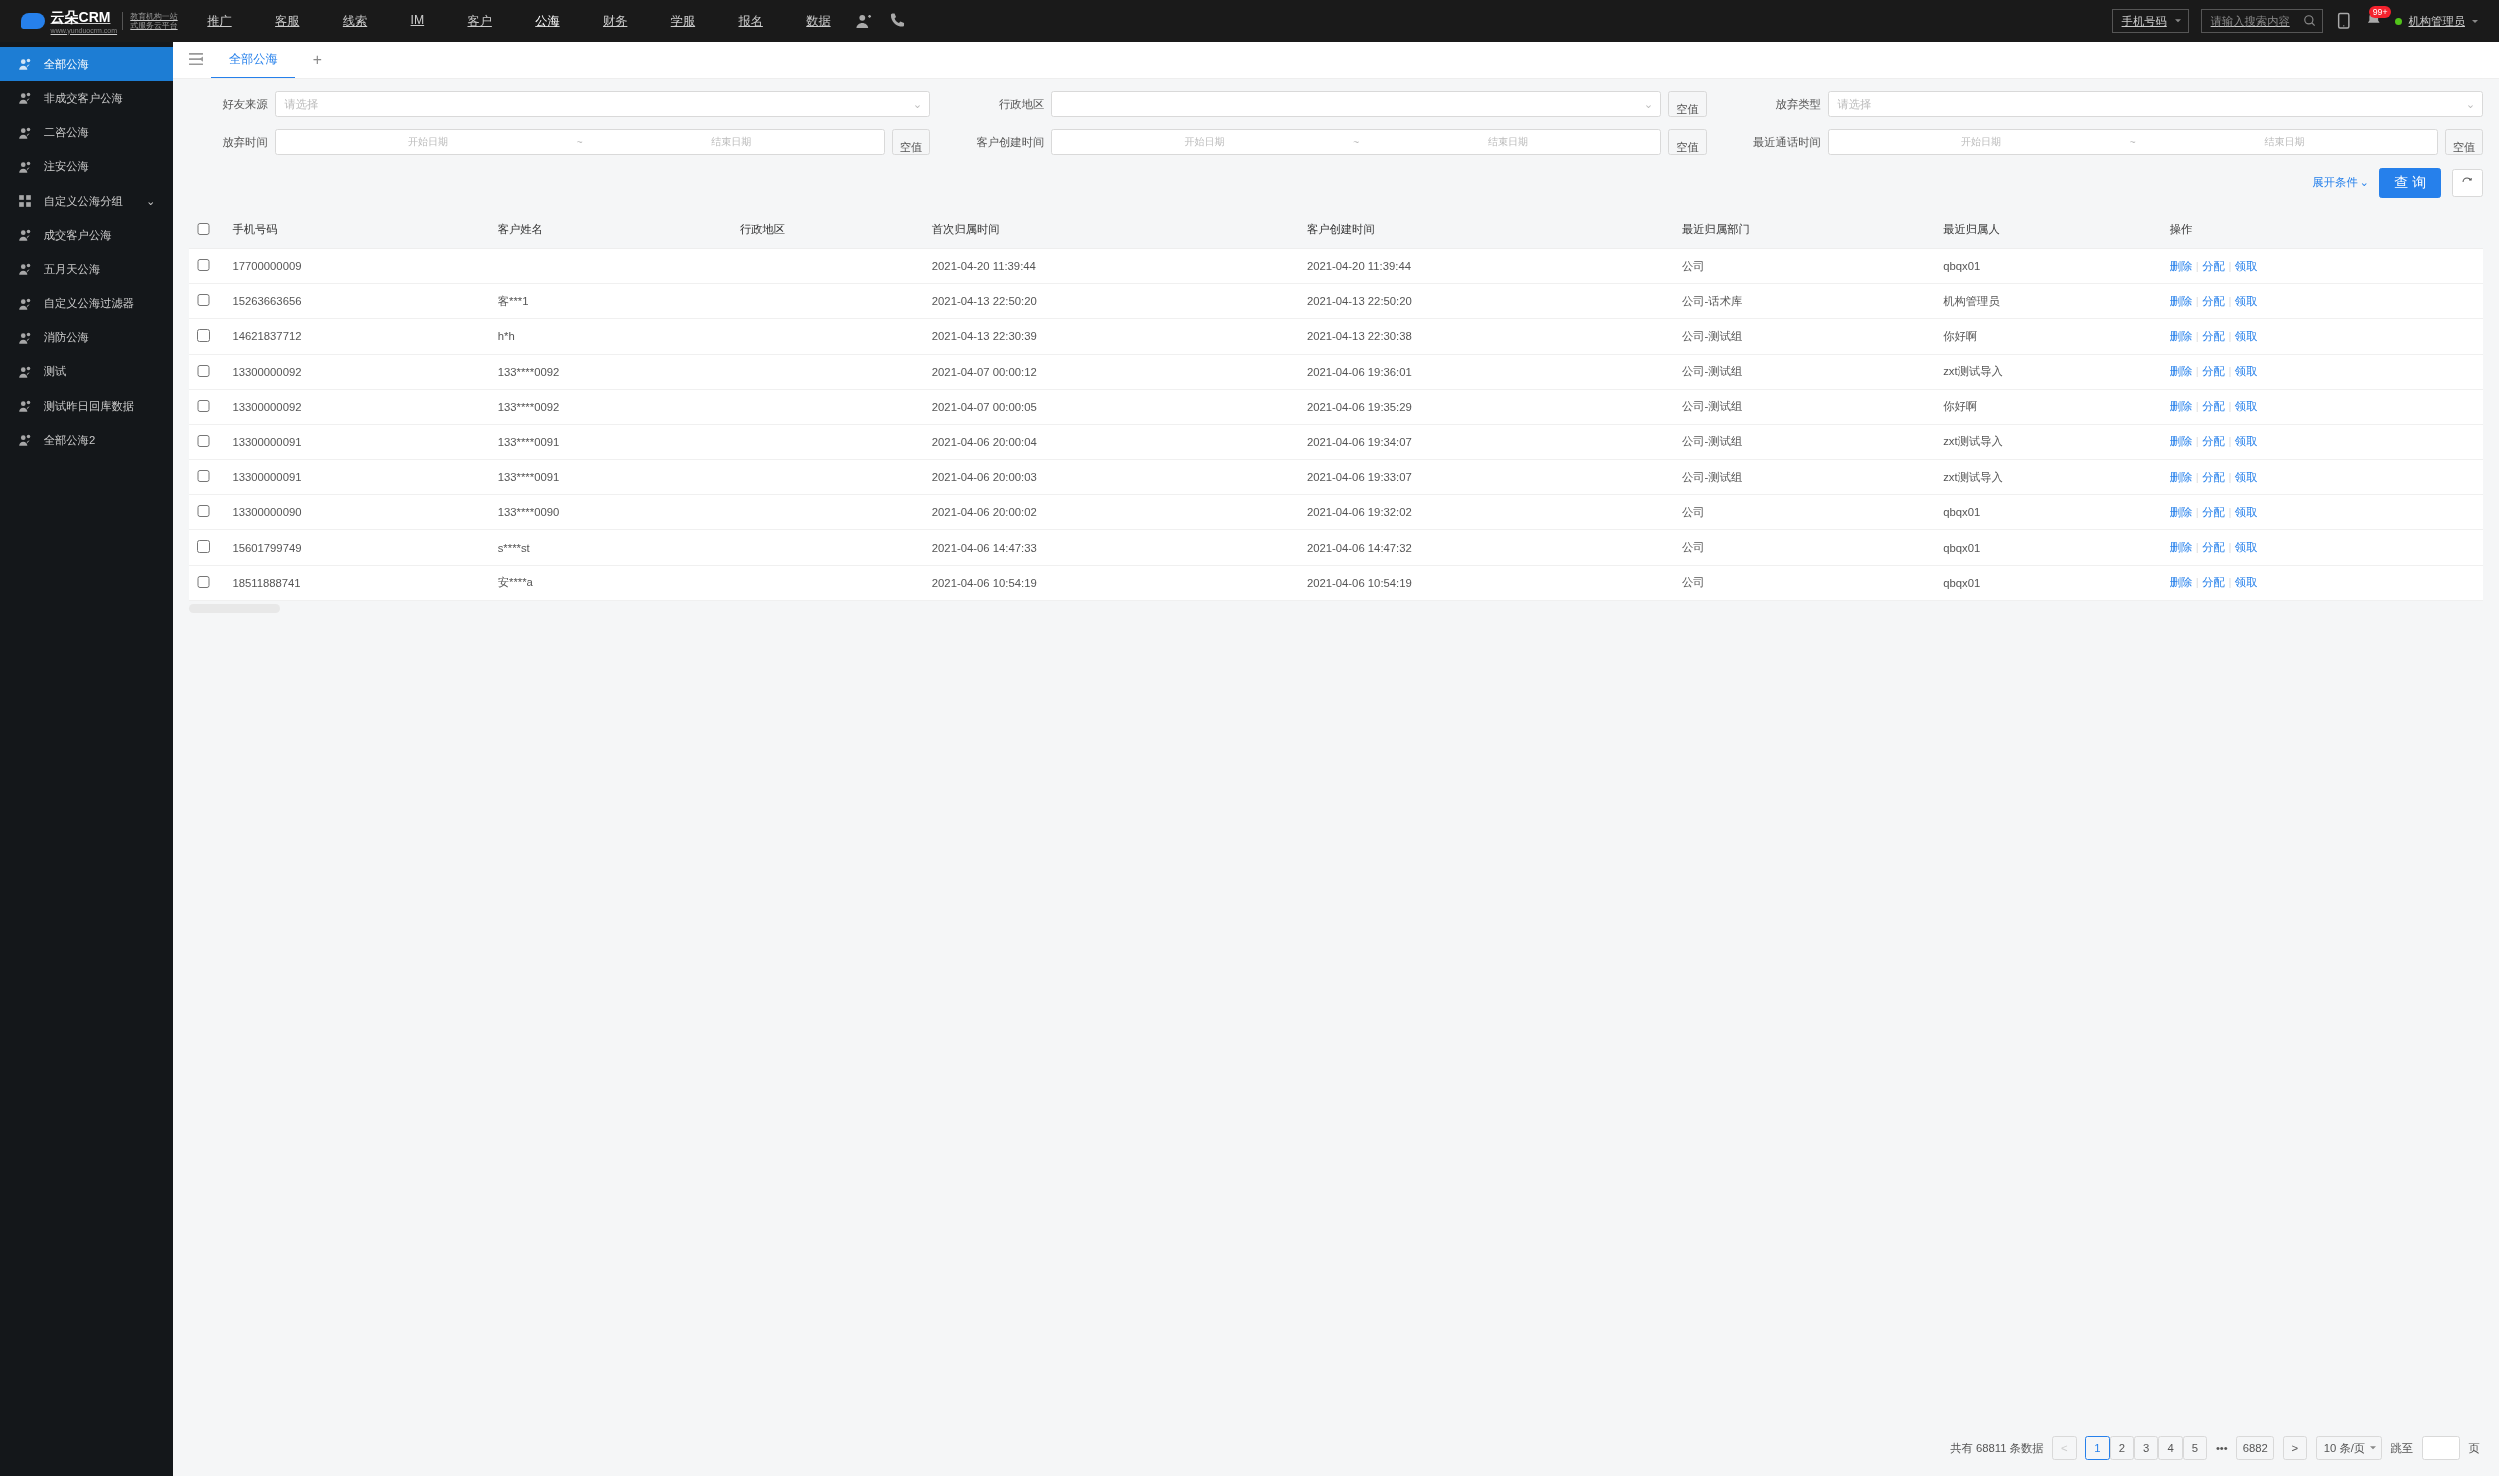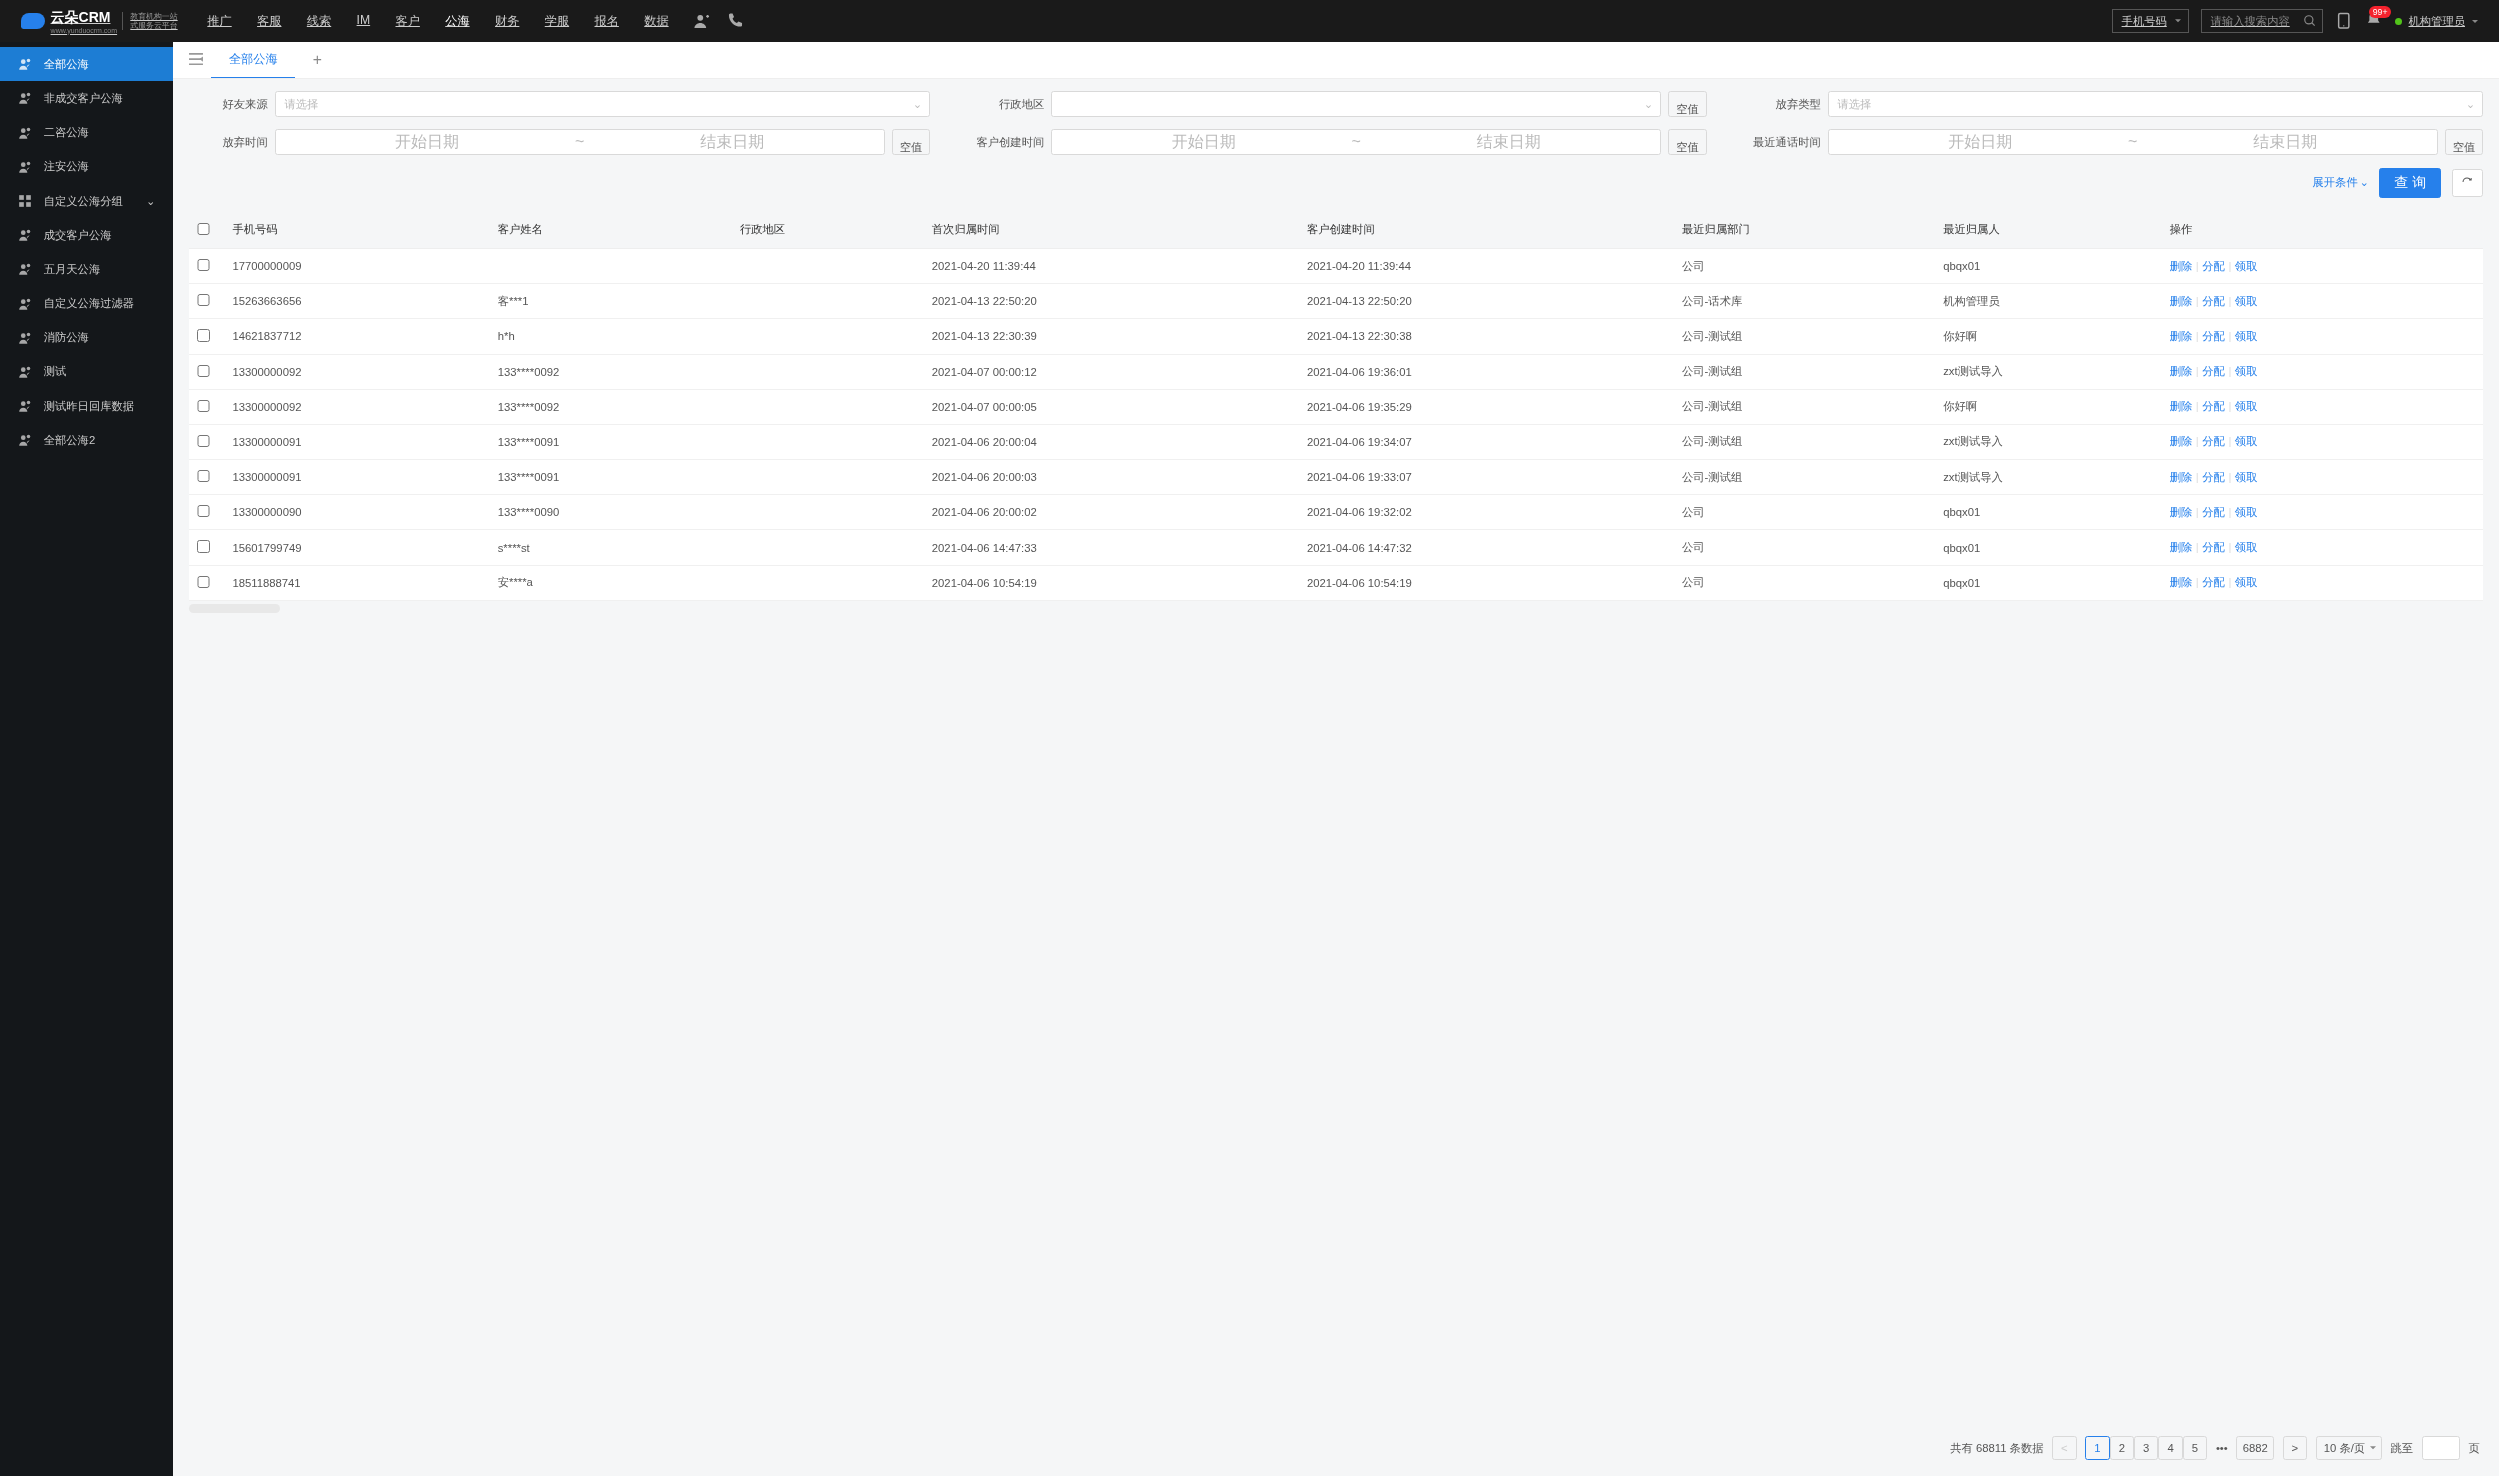--- a/index.html
+++ b/index.html
@@ -4,21 +4,21 @@
   <style>
     * { box-sizing: border-box; margin: 0; padding: 0; }
     body { font-family: "Microsoft YaHei", "PingFang SC", Arial, sans-serif; font-size: 11.3px; background: #fff; color: #333; }
     
     
     .topbar { background: #1a1a1a; height: 42px; display: flex; align-items: center; padding: 0 21px; color: #ccc; text-decoration: underline; }
     .logo { display: flex; align-items: center; gap: 5.2px; margin-right: 17.5px; }
     .logo-icon { width: 24.4px; height: 15.7px; background: #2680eb; border-radius: 8.7px 8.7px 8.7px 2.6px; position: relative; }
     .logo-text { font-size: 14px; font-weight: bold; color: #fff; }
     .logo-sub { font-size: 7.9px; color: #999; border-left: 0.9px solid #555; padding-left: 7px; line-height: 1.2; }
-    .nav-menu { display: flex; gap: 1px; }
+    .nav-menu { display: flex; gap: 19px; }
     .nav-item { padding: 10.5px 12.2px; color: #ccc; cursor: pointer; font-size: 12.2px; }
     .nav-item.active { color: #fff; font-weight: 500; }
     .nav-icons { display: flex; gap: 15.7px; margin-left: 12.2px; align-items: center; }
     .icon-placeholder { width: 17.5px; height: 17.5px; fill: #aaa; }
     .topbar-right { margin-left: auto; display: flex; align-items: center; gap: 12.2px; }
     .search-type { border: 0.9px solid #555; padding: 3.5px 21px 3.5px 8.7px; color: #ccc; position: relative; font-size: 11.3px; }
     .search-type::after { content: ""; position: absolute; right: 7px; top: 50%; border: 3.5px solid transparent; border-top-color: #888; transform: translateY(-1.7px); }
     .search-box { border: 0.9px solid #555; padding: 3.5px 26px 3.5px 8.7px; color: #888; width: 122px; position: relative; }
     .search-box svg { position: absolute; right: 5.2px; top: 4.4px; width: 14px; height: 14px; fill: #888; }
     .notif { position: relative; }
@@ -50,21 +50,21 @@
     .trophy { width: 15.7px; height: 15.7px; fill: #faad14; }
     
     
     .filters { display: grid; grid-template-columns: repeat(3, 1fr); gap: 12.2px 35px; margin-bottom: 12.2px; }
     .filter { display: flex; align-items: center; gap: 7px; }
     .filter-label { width: 79px; text-align: right; color: #555; font-size: 11.3px; }
     .filter-input { flex: 1; border: 0.9px solid #d9d9d9; border-radius: 2.6px; padding: 4.4px 8.7px; color: #bbb; background: #fff; height: 26px; display: flex; align-items: center; position: relative; }
     .filter-input .sel-arrow { position: absolute; right: 7px; color: #bbb; }
     .null-btn { border: 0.9px solid #d9d9d9; padding: 10px 7px; border-radius: 2.6px; color: #555; height: 26px; }
     .date-range { flex: 1; display: flex; align-items: center; border: 0.9px solid #d9d9d9; border-radius: 2.6px; height: 26px; padding: 0 8.7px; background: #fff; }
-    .date-range span { flex: 1; color: #bbb; text-align: center; font-size: 16px; }
+    .date-range span { flex: 1; color: #bbb; text-align: center; font-size: 10px; }
     .date-range .sep { flex: 0; padding: 0 5.2px; color: #bbb; }
     
     .filter-actions { display: flex; justify-content: flex-end; align-items: center; gap: 10.5px; margin-bottom: 14px; }
     .expand-link { color: #2680eb; cursor: pointer; display: flex; align-items: center; gap: 1.7px; }
     .btn { border: 0.9px solid #d9d9d9; background: #fff; padding: 5.2px 14px; border-radius: 2.6px; cursor: pointer; font-size: 14px; }
     .btn-primary { background: #2680eb; border-color: #2680eb; color: #fff; }
     .btn-refresh { padding: 5.2px 8.7px; }
     
     
     .actions-row { display: flex; gap: 8.7px; margin-bottom: 12.2px; align-items: center; }

